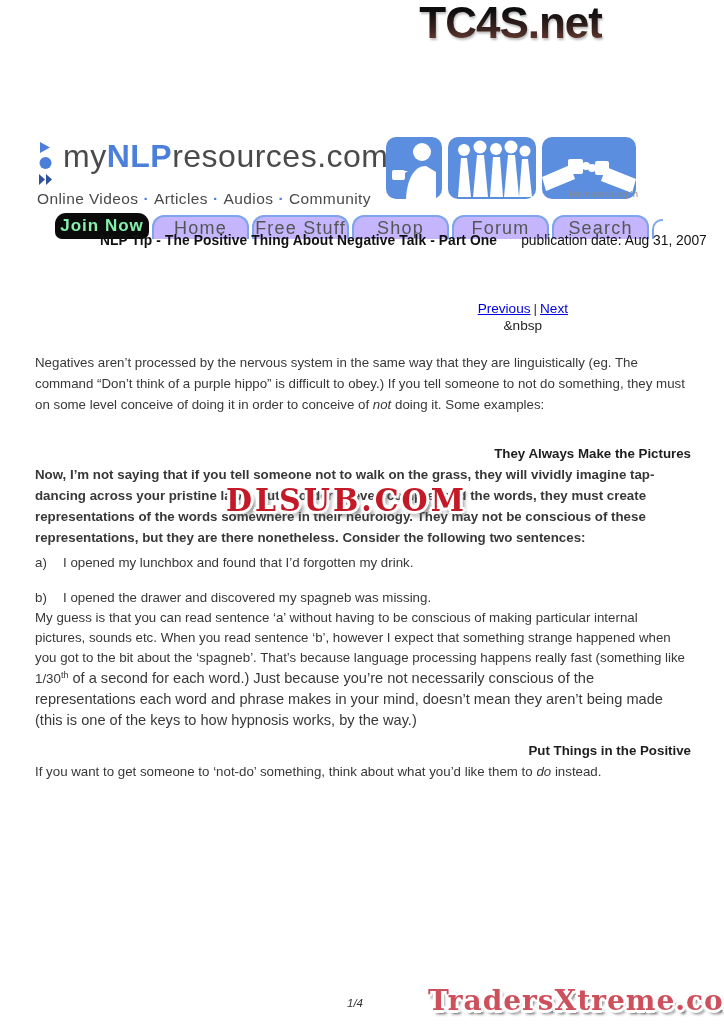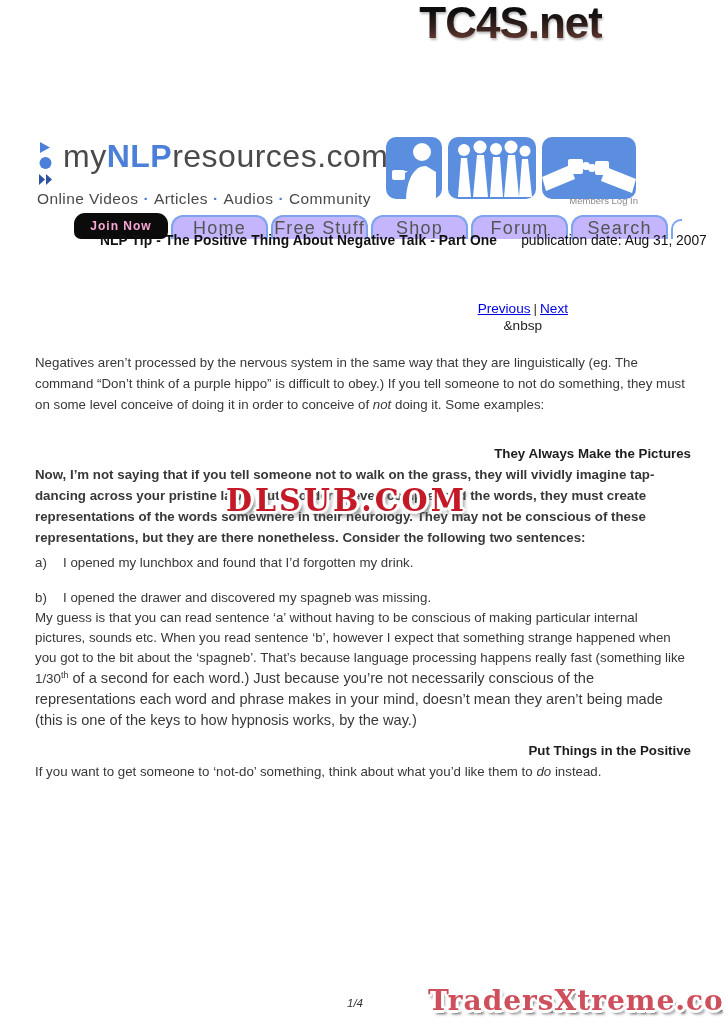--- a/index.html
+++ b/index.html
@@ -23,26 +23,26 @@
   .logo-row{display:flex;align-items:flex-start;}
   .logo-icon{margin-right:6px;margin-top:3px;}
   .wordmark{font-size:32px;color:#4a4a4a;letter-spacing:.5px;line-height:34px;}
   .wordmark .nlp{color:#4c7fd9;font-weight:bold;}
   .tagline{margin-top:4px;font-size:15.5px;color:#4a4a4a;letter-spacing:.4px;}
   .tagline .sep{color:#4c7fd9;margin:0 5px;font-weight:bold;}
 
   .thumbs{position:absolute;top:137px;left:386px;display:flex;gap:6px;}
   .thumb{background:#5b8ede;border-radius:10px;height:62px;}
   .thumb.t1{width:56px;} .thumb.t2{width:88px;} .thumb.t3{width:94px;}
-  .members{position:absolute;top:195px;left:552px;width:86px;font-size:9.5px;color:#8a8a8a;text-align:right;}
+  .members{position:absolute;top:188px;left:552px;width:86px;font-size:9.5px;color:#8a8a8a;text-align:right;}
 
   
   .nav{position:absolute;top:212px;left:55px;display:flex;align-items:flex-end;gap:3px;height:27px;}
-  .join{width:94px;height:26px;background:#0b0b0b;color:#f9a8d4;font-weight:bold;font-size:12px;
-    letter-spacing:1px;border-radius:11px 11px 7px 7px;display:flex;align-items:center;justify-content:center;margin-left:19px;}
+  .join{width:94px;height:26px;background:#0b0b0b;color:#86efac;font-weight:bold;font-size:17px;
+    letter-spacing:1px;border-radius:11px 11px 7px 7px;display:flex;align-items:center;justify-content:center;}
   .tab{width:93px;height:22px;background:#c4b5fd;border:2px solid #7da4ec;border-bottom:none;
     border-radius:12px 12px 0 0;color:#555;font-size:18px;letter-spacing:1.2px;
     display:flex;align-items:center;justify-content:center;margin-top:12px;}
   .tab-edge{width:9px;height:18px;border-left:2px solid #7da4ec;border-top:2px solid #7da4ec;border-radius:10px 0 0 0;}
 
   .title-row{position:absolute;top:233px;left:100px;font-size:13.8px;color:#111;white-space:nowrap;}
   .title-row b{letter-spacing:.1px;}
   .title-row .pubdate{margin-left:24px;font-weight:normal;}
 
   

